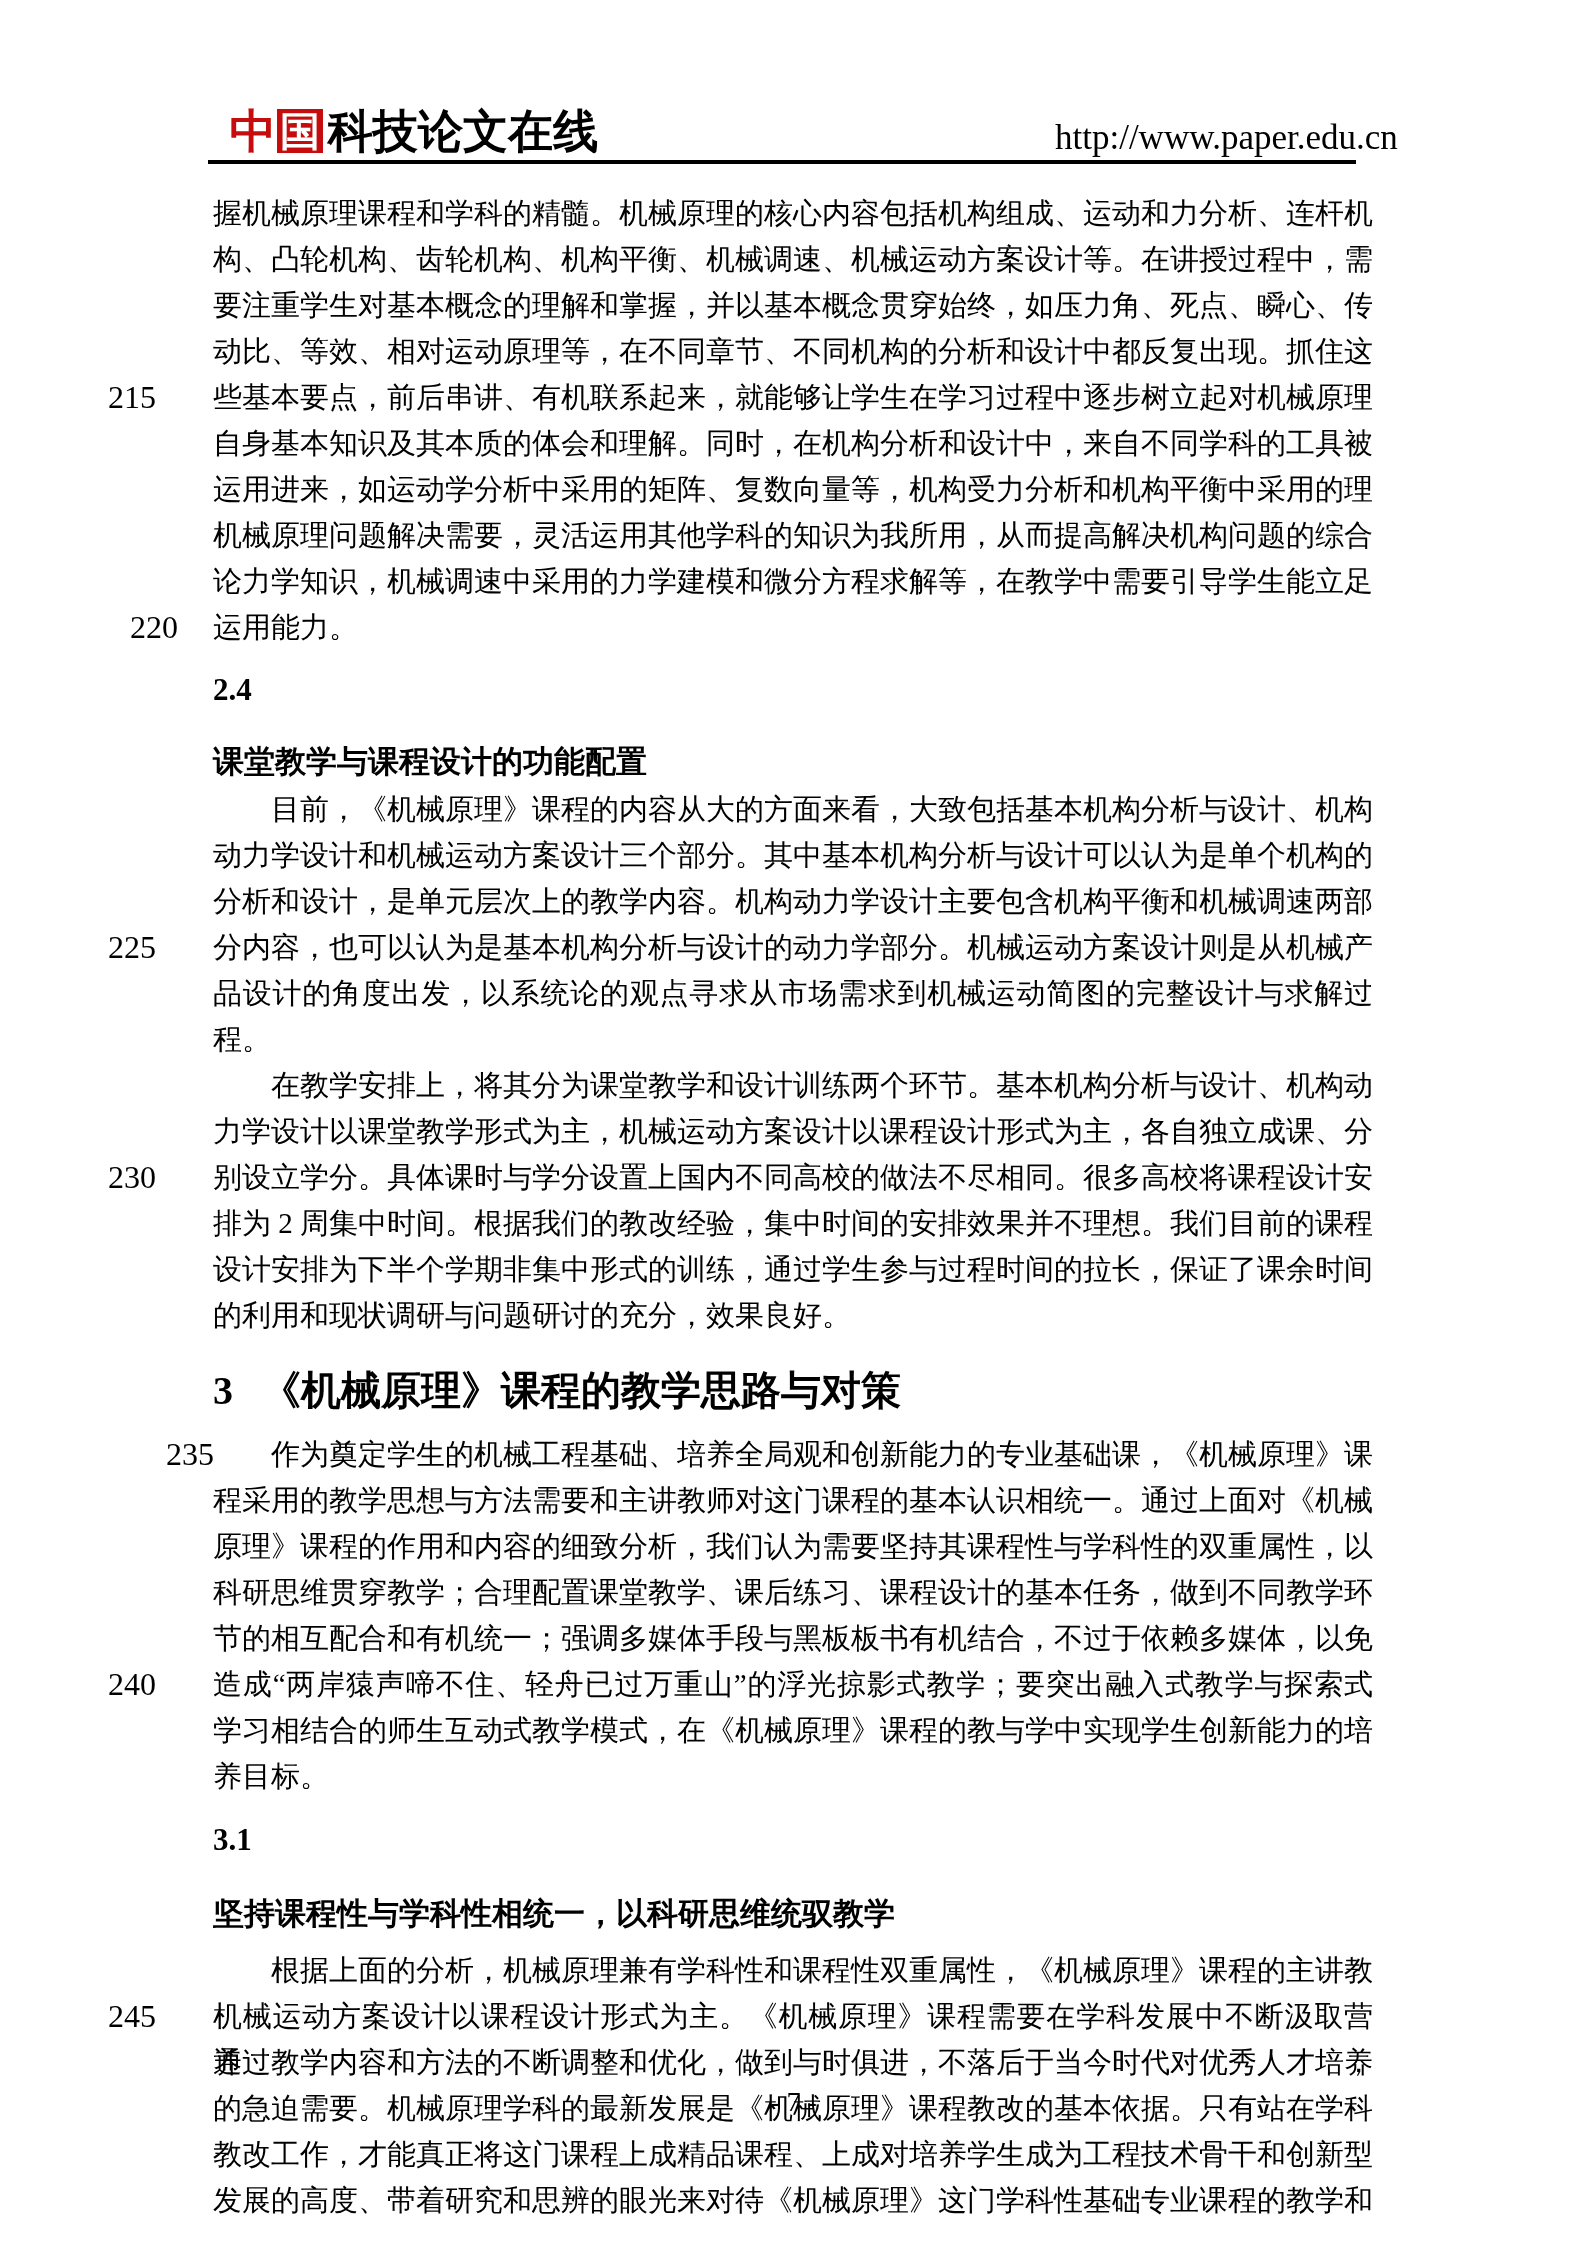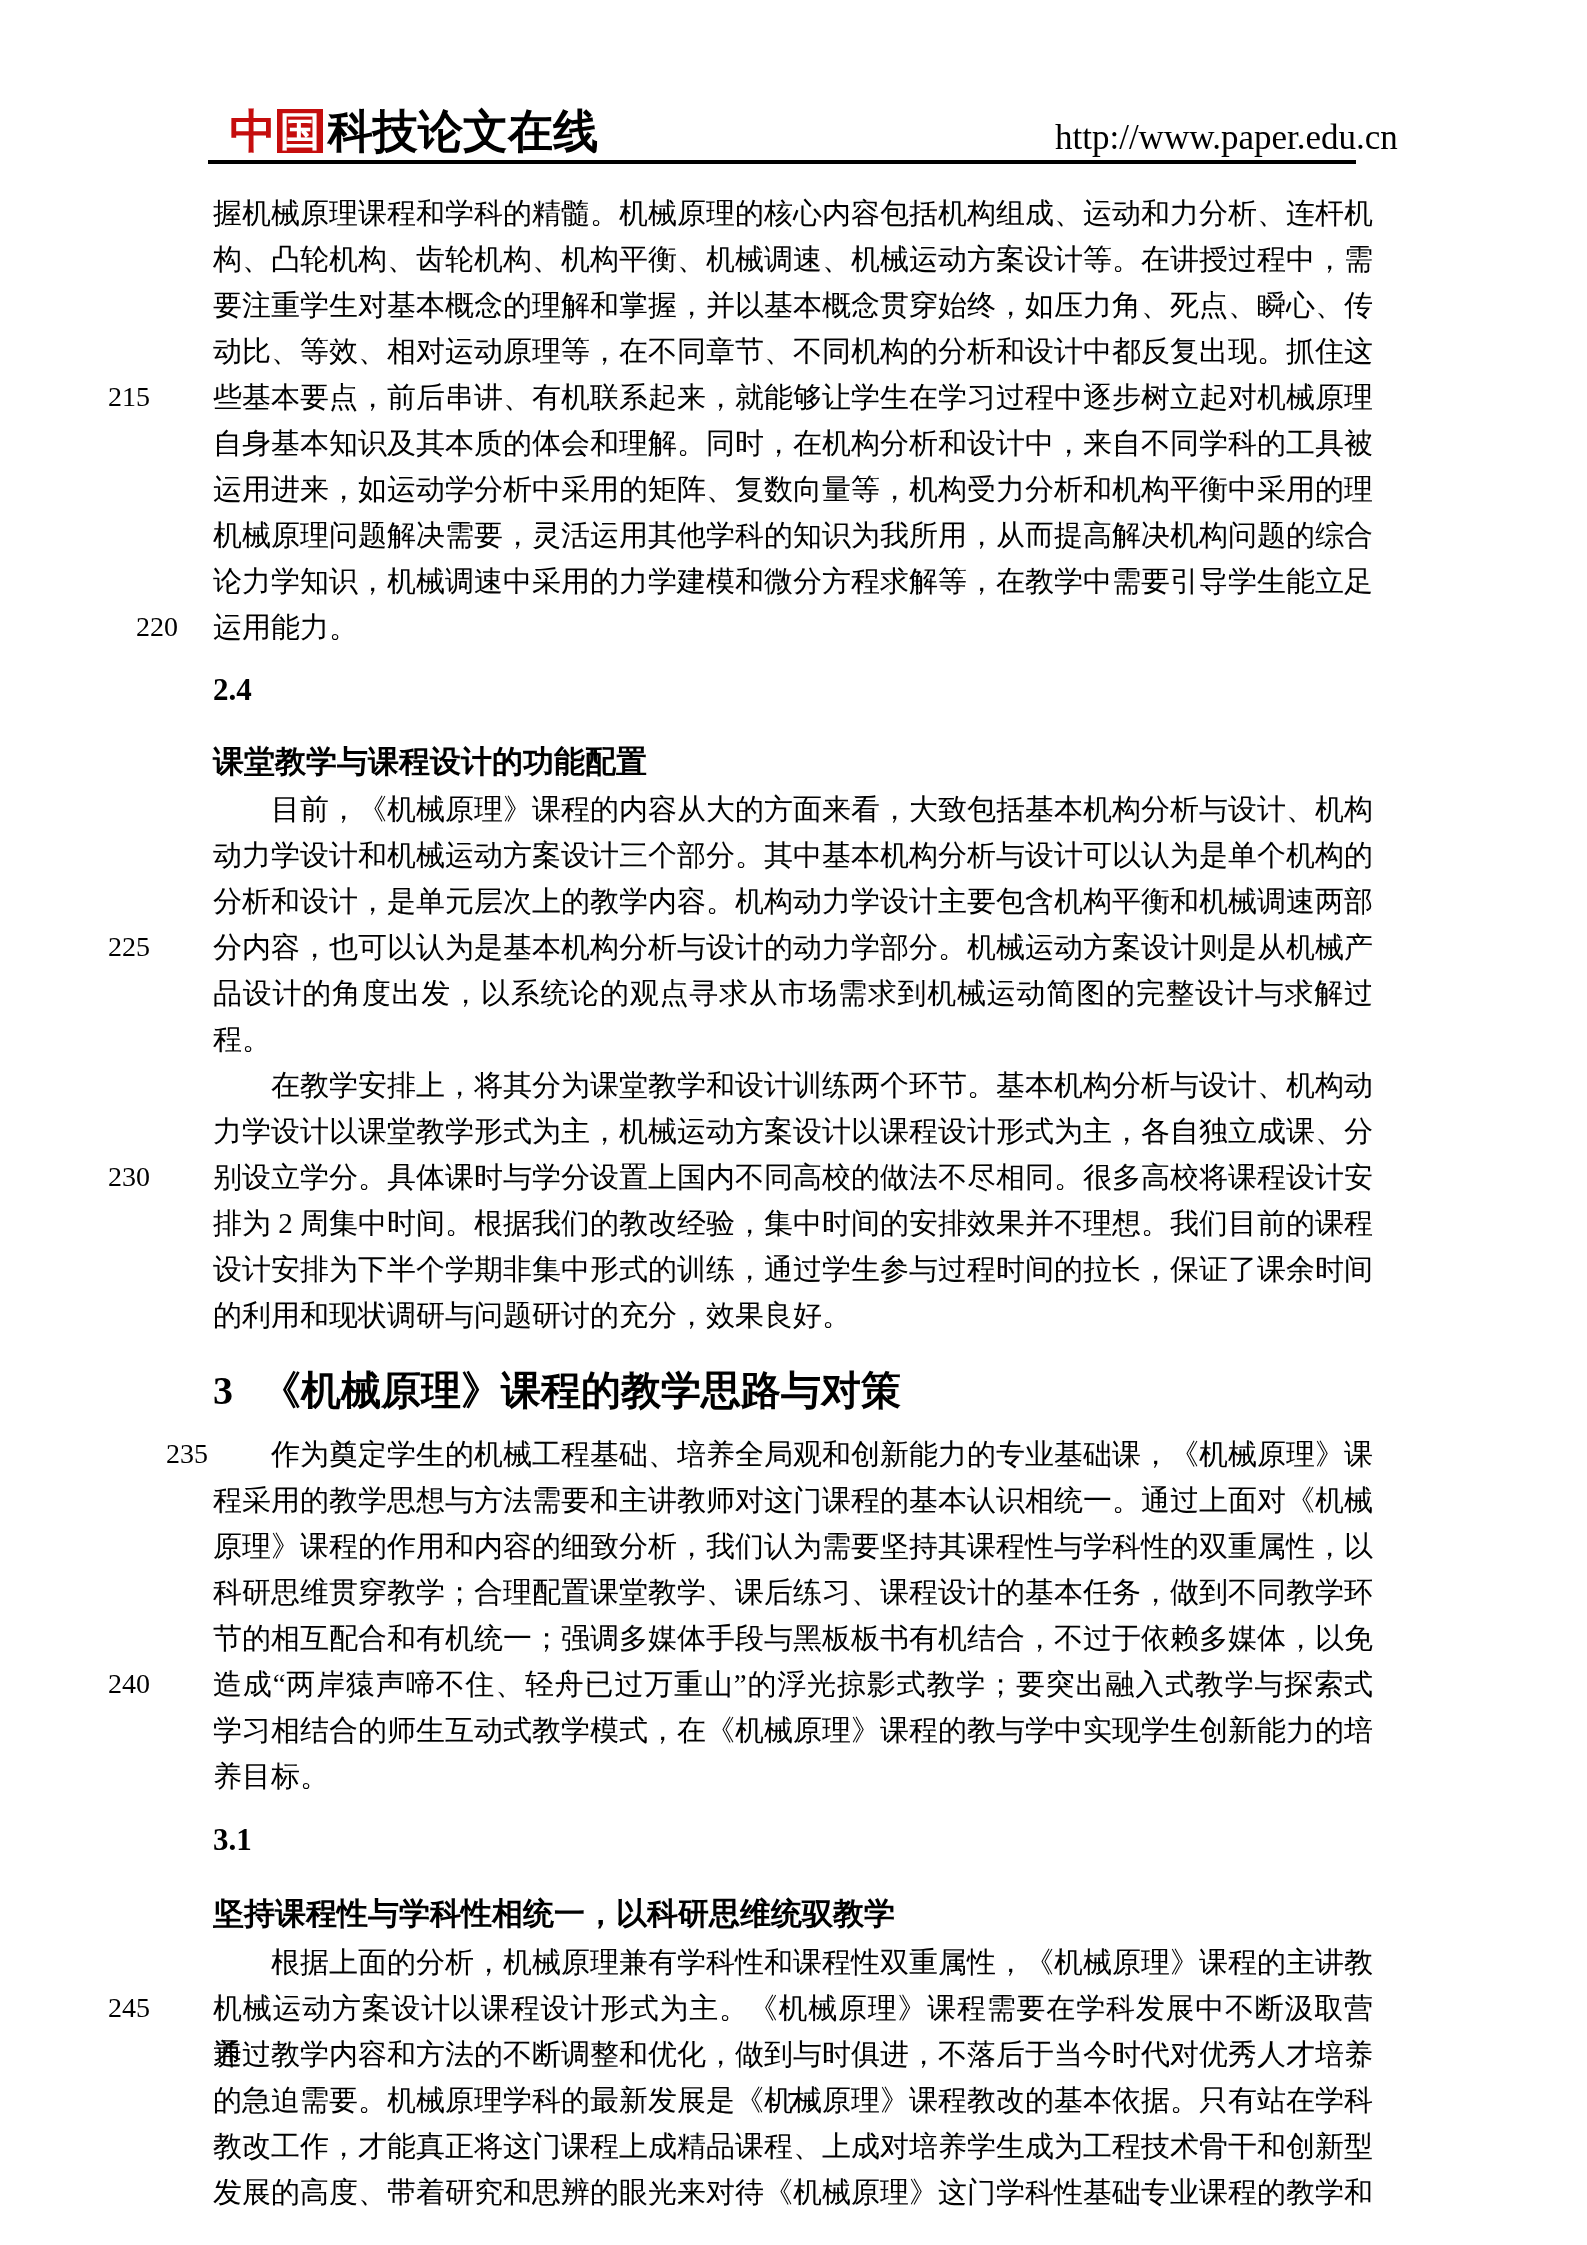--- a/index.html
+++ b/index.html
@@ -33,32 +33,32 @@
 
   
   #doc { position:absolute; left:213px; top:190px; width:1160px; }
 
   .line { position:relative; height:46px; line-height:46px; font-size:29px; white-space:nowrap0; }
   .line.fill  { text-align:justify; text-align-last:justify; }
   .line.short { text-align:left; }
   .line.indent { text-indent:58px; }
   .lineno {
     position:absolute; left:-105px; top:0; width:70px; text-align:right;
-    font-size:28px; line-height:46px;
+    font-size:32px; line-height:46px;
     font-family:"Liberation Serif","DejaVu Serif",serif;
   }
 
   .h-minor {
     margin:16px 0 0 0; line-height:48px; font-size:31px; font-weight:700;
     display:flex; align-items:baseline; gap:24px;
     font-family:"Liberation Sans","DejaVu Sans",sans-serif;
     flex-direction:column;
   }
   .h-minor .hnum { font-family:"Liberation Serif","DejaVu Serif",serif; font-weight:700; }
-  [data-name="heading-3-1"] { margin-bottom:0; line-height:50px; }
+  [data-name="heading-3-1"] { margin-bottom:8px; line-height:50px; }
 
   .h-major {
     margin:22px 0 10px 0; line-height:60px; font-size:40px; font-weight:700;
     display:flex; align-items:baseline; gap:28px;
     font-family:"Liberation Sans","DejaVu Sans",sans-serif;
   }
   .h-major .hnum { font-family:"Liberation Serif","DejaVu Serif",serif; font-weight:700; }
 
   .footer {
     position:absolute; top:2086px; left:0; width:100%;

